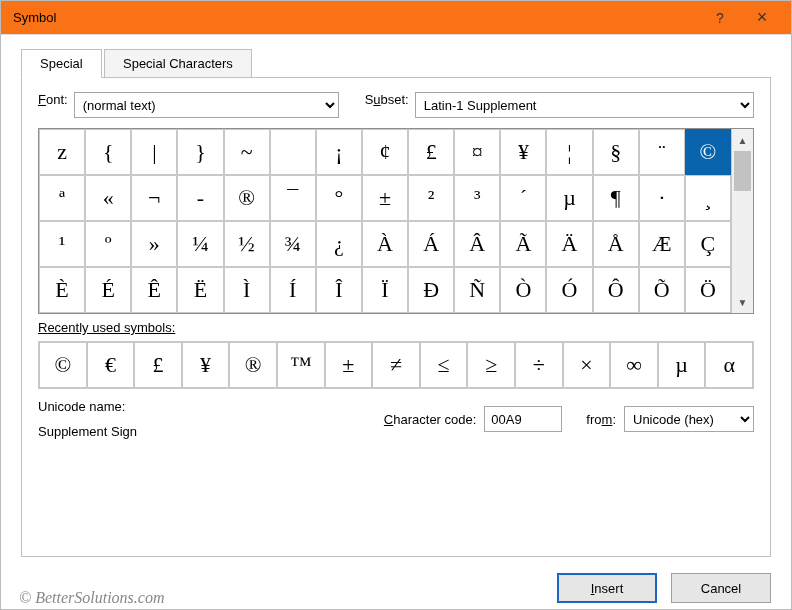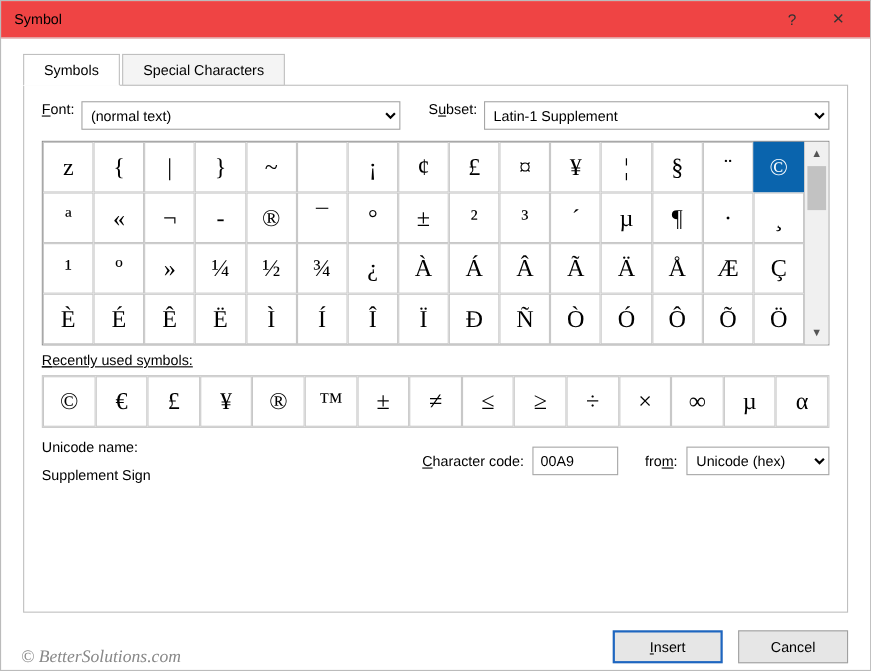--- a/index.html
+++ b/index.html
@@ -14,21 +14,21 @@
     position: relative;
     overflow: hidden;
     border: 1px solid #bbb;
   }
   .titlebar {
     height: 34px;
     display: flex;
     align-items: center;
     padding: 0 8px 0 12px;
     border-bottom: 1px solid #ddd;
-    background: #ef4444;
+    background: #f97316;
   }
   .titlebar .title { flex: 1; font-size: 13px; }
   .titlebar .tb-btn {
     width: 42px; height: 32px;
     display: flex; align-items: center; justify-content: center;
     font-size: 14px; color: #333;
   }
   .content {
     padding: 14px 20px 6px 20px;
     position: relative;
@@ -178,29 +178,29 @@
 
 <div class="titlebar">
   <div class="title">Symbol</div>
   <div class="tb-btn">?</div>
   <div class="tb-btn" style="font-size:18px">×</div>
 </div>
 
 <div class="content">
 
   <div class="tabs">
-    <div class="tab active">Symbols</div>
+    <div class="tab active">Special</div>
     <div class="tab inactive">Special Characters</div>
   </div>
 
   <div class="panel">
 
     <div class="row">
       <span class="label custom-underline"><span class="ul">F</span>ont:</span>
-      <select style="width:290px">
+      <select style="width:265px">
         <option>(normal text)</option>
       </select>
       <span style="width:14px"></span>
       <span class="label custom-underline">S<span class="ul">u</span>bset:</span>
       <select style="flex:1">
         <option>Latin-1 Supplement</option>
       </select>
     </div>
 
     <div class="grid-wrap">

